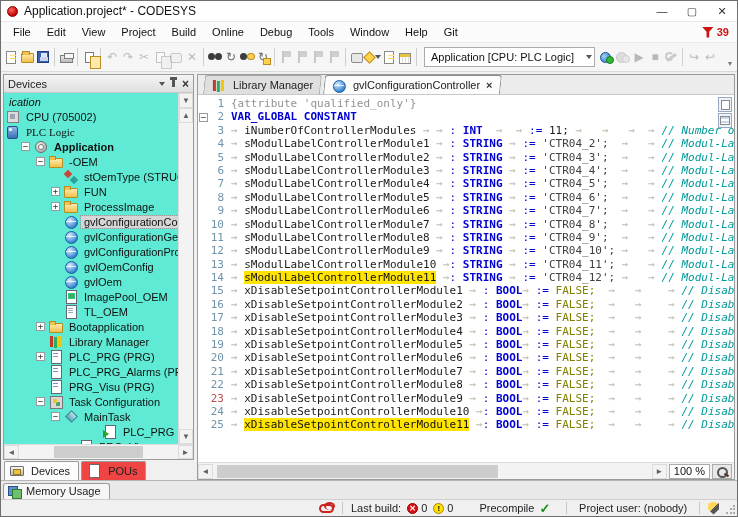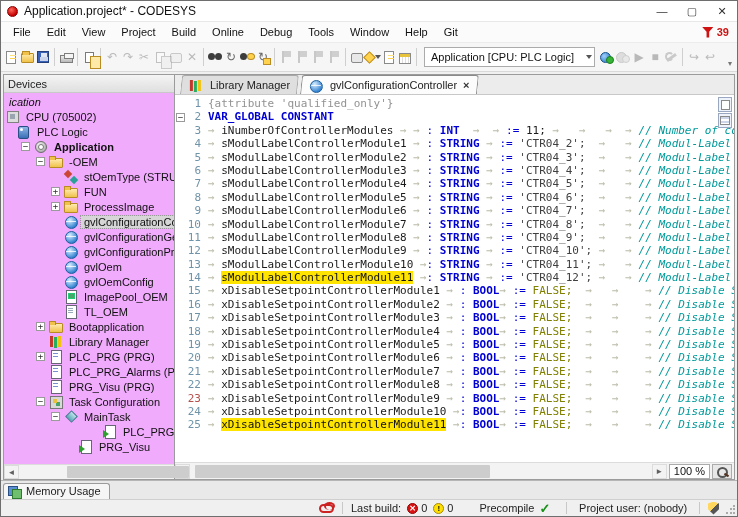--- a/index.html
+++ b/index.html
@@ -55,30 +55,30 @@
   .g-gearsg:after{content:"";position:absolute;right:0;bottom:1px;width:6px;height:6px;border-radius:50%;background:#d5d5d5;border:1px solid #979797}
   .g-wrench:before{content:"";position:absolute;left:2px;top:6px;width:11px;height:3px;background:#8f8f8f;transform:rotate(-35deg)}
   .g-wrench:after{content:"";position:absolute;left:1px;top:2px;width:5px;height:5px;border:2px solid #8f8f8f;border-radius:50%;border-right-color:transparent}
   .tcombo{height:20px;border:1px solid #ababab;background:#fff;display:flex;align-items:center;margin:0 4px;padding:0 2px 0 6px;flex:none}
   .tcombo .val{white-space:nowrap;font-size:11px;color:#111;margin-right:12px}
   .arrow-down{width:0;height:0;border-left:3px solid transparent;border-right:3px solid transparent;border-top:4px solid #555;display:inline-block}
   .tmore{margin-left:auto;width:10px;height:22px;display:flex;align-items:flex-end;justify-content:center;color:#777;font-size:8px}
 
   
   .main{flex:1;display:flex;min-height:0}
-  .leftcol{width:170px;flex:none;display:flex;flex-direction:row;background:#f0f0f0;padding:2px 0 0 2px}
+  .leftcol{width:193px;flex:none;display:flex;flex-direction:column;background:#f0f0f0;padding:2px 0 0 2px}
   .panel{flex:1;display:flex;flex-direction:column;border:1px solid #9b9b9b;background:#fff;min-height:0}
   .panel-header{height:18px;background:linear-gradient(#f4f4f4,#dfdfdf);border-bottom:1px solid #c8c8c8;display:flex;align-items:center;padding:0 4px;flex:none}
   .panel-title{color:#222}
   .ph-icons{margin-left:auto;display:flex;align-items:center;gap:7px}
   .pin{width:3px;height:7px;background:#555;position:relative;display:inline-block}
   .pin:before{content:"";position:absolute;top:-3px;left:-2px;width:7px;height:3px;background:#555}
   .ph-x{color:#333;font-size:12px;font-weight:bold;line-height:10px}
   .tree-wrap{flex:1;display:flex;min-height:0}
-  .tree{flex:1;overflow:hidden;padding-top:1px;background:#f0abfc}
+  .tree{flex:1;overflow:hidden;padding-top:1px;background:#5eead4}
   .trow{height:15px;display:flex;align-items:center;white-space:nowrap}
   .trow.sel .tlabel{background:#d6d6d6;outline:1px dotted #9a9a9a}
   .tlabel{padding:0 3px;color:#111}
   .tlabel.italic{font-style:italic}
   .tlabel.bold{font-weight:bold}
   .exp{width:9px;height:9px;border:1px solid #9a9a9a;background:#fff;font-size:9px;line-height:7px;text-align:center;color:#333;margin-right:4px;flex:none;font-family:"DejaVu Sans Mono",monospace}
   .exp-sp{width:13px;flex:none}
   
   .ti{width:14px;height:13px;display:inline-block;position:relative;flex:none;margin-right:3px}
   .ti.folder-icon:before{content:"";position:absolute;top:3px;left:0;width:12px;height:8px;background:linear-gradient(#ffeab0,#f0c24b);border:1px solid #b98c23;border-radius:1px}
@@ -329,21 +329,21 @@
         </div>
         <div class="tree-wrap">
           <div class="tree" id="device-tree">
               <div class="trow" style="padding-left: 2px;">
                 <span class="tlabel italic">ication</span>
               </div>
               <div class="trow" style="padding-left: 2px;">
                 <span class="ti cpu-icon"></span>
                 <span class="tlabel">CPU (705002)</span>
               </div>
-              <div class="trow" style="padding-left: 13px;">
+              <div class="trow" style="padding-left: 2px; font-family: Liberation Serif, serif;">
                 <span class="ti plc-logic-icon"></span>
                 <span class="tlabel">PLC Logic</span>
               </div>
               <div class="trow" style="padding-left: 17px;">
                 <span class="exp">−</span>
                 <span class="ti application-icon"></span>
                 <span class="tlabel bold">Application</span>
               </div>
               <div class="trow" style="padding-left: 32px;">
                 <span class="exp">−</span>
@@ -376,26 +376,26 @@
                 <span class="tlabel">gvlConfigurationGenerator</span>
               </div>
               <div class="trow" style="padding-left: 47px;">
                 <span class="exp-sp"></span>
                 <span class="ti gvl-icon"></span>
                 <span class="tlabel">gvlConfigurationProcessImage</span>
               </div>
               <div class="trow" style="padding-left: 47px;">
                 <span class="exp-sp"></span>
                 <span class="ti gvl-icon"></span>
+                <span class="tlabel">gvlOemConfig</span>
+              </div>
+              <div class="trow" style="padding-left: 47px;">
+                <span class="exp-sp"></span>
+                <span class="ti gvl-icon"></span>
                 <span class="tlabel">gvlOem</span>
-              </div>
-              <div class="trow" style="padding-left: 47px;">
-                <span class="exp-sp"></span>
-                <span class="ti gvl-icon"></span>
-                <span class="tlabel">gvlOemConfig</span>
               </div>
               <div class="trow" style="padding-left: 47px;">
                 <span class="exp-sp"></span>
                 <span class="ti imagepool-icon"></span>
                 <span class="tlabel">ImagePool_OEM</span>
               </div>
               <div class="trow" style="padding-left: 47px;">
                 <span class="exp-sp"></span>
                 <span class="ti textlist-icon"></span>
                 <span class="tlabel">TL_OEM</span>

